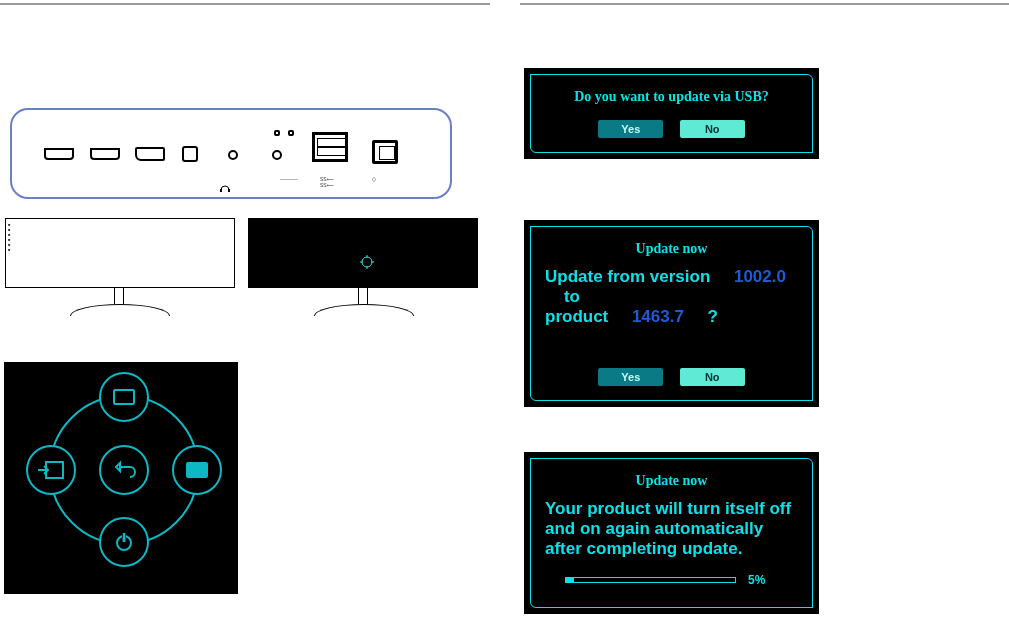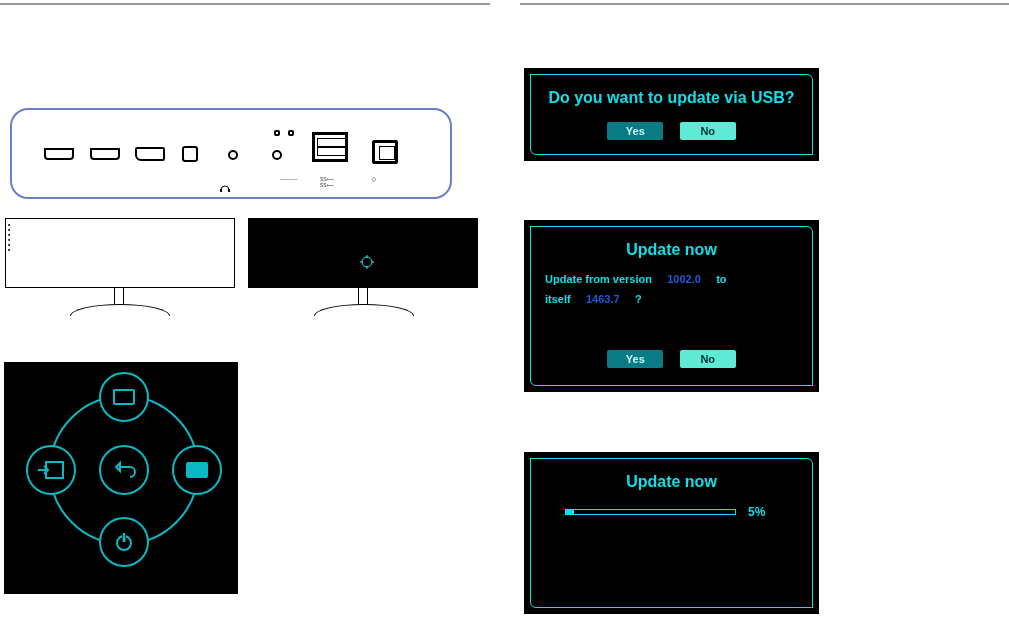--- a/index.html
+++ b/index.html
@@ -113,27 +113,27 @@
     min-height: 70px;
   }
   .dlg-inner::before, .dlg-inner::after {
     content:"";
     position:absolute;
     width:14px; height:14px;
     border: 1.5px solid #0ce0e8;
   }
   .dlg-inner::before { left:-1px; top:-1px; border-right:none; border-bottom:none; background:#000;}
   .dlg-inner::after { right:-1px; bottom:-1px; border-left:none; border-top:none; background:#000;}
-  .dlg-title { color:#0ce0e8; font-size:16px; text-align:center; margin: 4px 0 10px; font-weight: bold;}
-  .dlg-text { color:#0ce0e8; font-size:11px; line-height: 20px; font-weight: bold;}
+  .dlg-title { color:#0ce0e8; font-size:14px; text-align:center; margin: 4px 0 10px; font-weight: bold; font-family: Liberation Serif, serif;}
+  .dlg-text { color:#0ce0e8; font-size:17px; line-height: 20px; font-weight: bold;}
   .hl { color:#1d5bd6; font-weight:bold; }
   .btn-row { text-align:center; margin-top: 14px; }
   .btn {
     display:inline-block;
-    width: 56px; height: 18px;
+    width: 65px; height: 18px;
     line-height:18px;
     font-size:11px;
     text-align:center;
     margin: 0 6px;
     background:#0a7a84;
     color:#c6f8fb;
     border-radius:2px;
     font-weight:bold;
   }
   .btn.active {
@@ -243,36 +243,37 @@
 <div class="dlg d2">
   <div class="dlg-inner" style="min-height:160px">
     <div class="dlg-title">Update now</div>
     <div class="dlg-text">
       <span>Update  from  version</span>
       &nbsp;&nbsp;&nbsp;
       <span class="hl">1002.0</span>
       &nbsp;&nbsp;&nbsp;
       <span>to</span>
       <br>
-      <span>itself</span>
+      <span>product</span>
       &nbsp;&nbsp;&nbsp;
       <span class="hl">1463.7</span>
       &nbsp;&nbsp;&nbsp;
       <span>?</span>
     </div>
     <div class="btn-row" style="margin-top:40px">
       <span class="btn">Yes</span>
       <span class="btn active">No</span>
     </div>
   </div>
 </div>
 
 <div class="dlg d3">
   <div class="dlg-inner" style="min-height:150px">
     <div class="dlg-title">Update now</div>
+    <div class="dlg-text">Your  product  will  turn  itself  off  and  on  again automatically  after  completing  update.</div>
     <div class="progress-wrap">
       <div class="progress">
         <div class="progress-fill" style="width:5%"></div>
       </div>
       <div class="progress-pct">5%</div>
     </div>
   </div>
 </div>
 
 </body></html>

